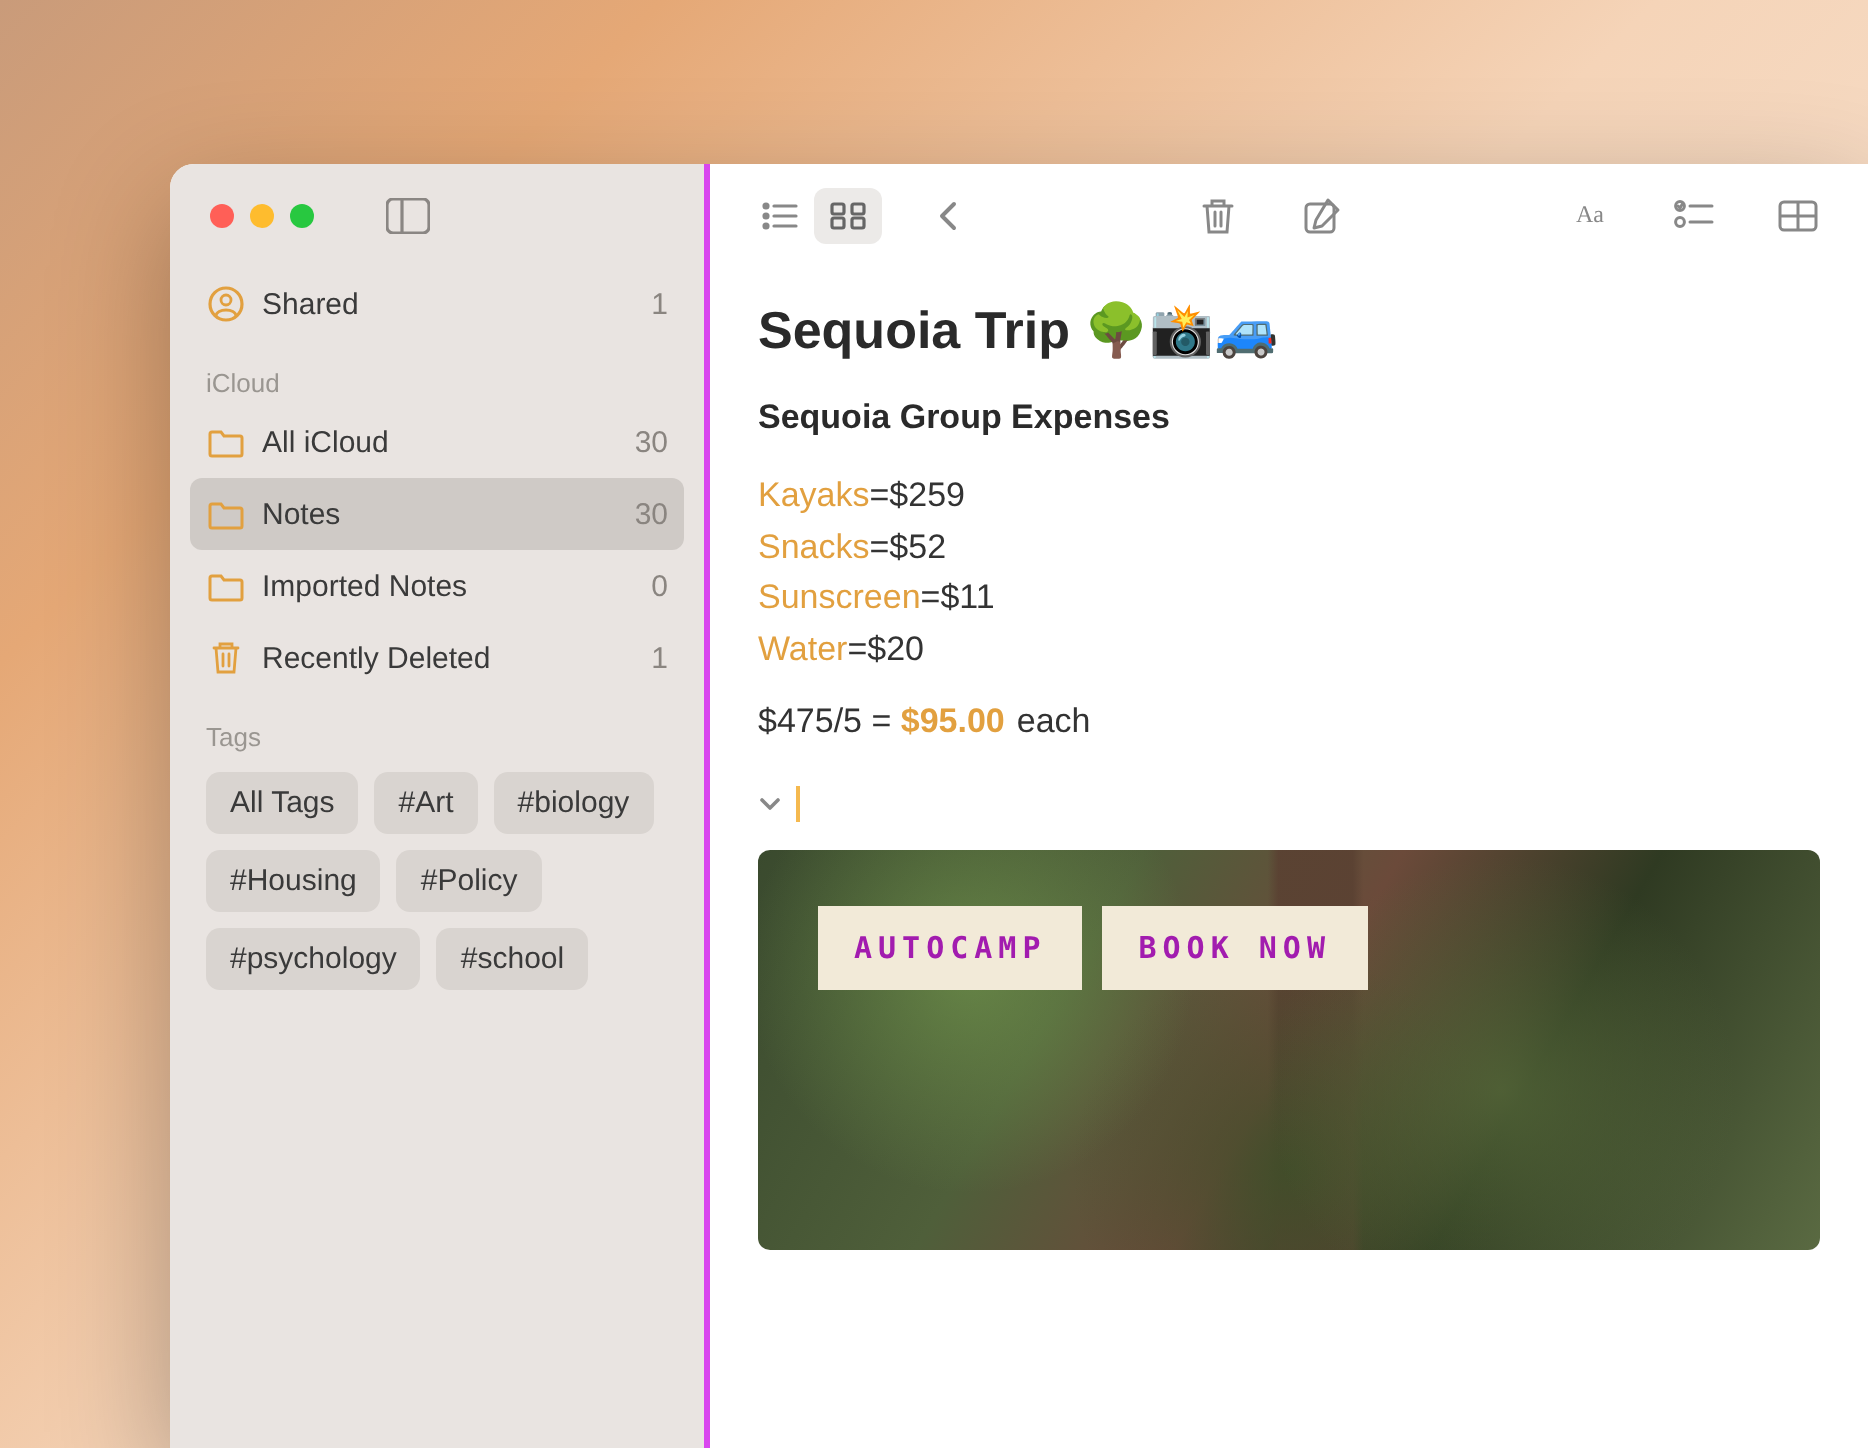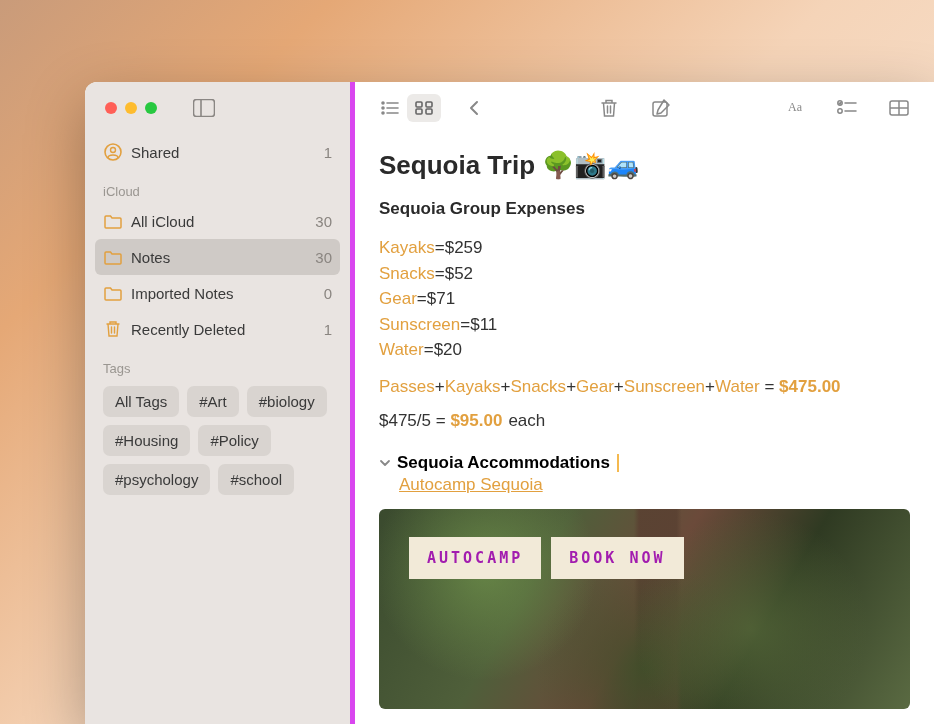--- a/index.html
+++ b/index.html
@@ -19,21 +19,21 @@
       height: 642px;
       background: #fff;
       border-radius: 12px 0 0 0;
       display: flex;
       box-shadow: 0 20px 60px rgba(0,0,0,0.3);
       overflow: hidden;
     }
     .sidebar {
       width: 270px;
       background: #e9e4e1;
-      border-right: 5px solid #d946ef;
+      border-right: 3px solid #d946ef;
       display: flex;
       flex-direction: column;
     }
     .titlebar {
       height: 52px;
       display: flex;
       align-items: center;
       padding: 0 20px;
       gap: 8px;
     }
@@ -317,42 +317,36 @@
           </svg>
       </div>
     </div>
 
     <div class="content">
       <div class="note-title">Sequoia Trip 🌳📸🚙</div>
       <div class="note-subtitle">Sequoia Group Expenses</div>
 
       <div class="expense-line"><span class="label">Kayaks</span><span class="eq">=$259</span></div>
       <div class="expense-line"><span class="label">Snacks</span><span class="eq">=$52</span></div>
-      <div class="expense-line"><span class="label">Gear</span><span class="eq">=$71</span></div>
       <div class="expense-line"><span class="label">Sunscreen</span><span class="eq">=$11</span></div>
       <div class="expense-line"><span class="label">Water</span><span class="eq">=$20</span></div>
 
-      <div class="sum-line">
-        <span class="t">Passes</span><span class="p">+</span><span class="t">Kayaks</span><span class="p">+</span><span class="t">Snacks</span><span class="p">+</span><span class="t">Gear</span><span class="p">+</span><span class="t">Sunscreen</span><span class="p">+</span><span class="t">Water</span><span class="p"> = </span><span class="r">$475.00</span>
-      </div>
 
       <div class="per-line">
         <span>$475/5 =</span> <span class="r">$95.00</span><span class="each">each</span>
       </div>
 
       <div class="accom-header">
         <span class="chev">
           <svg width="12" height="10" viewBox="0 0 12 10">
               <path d="M2 3 L6 7 L10 3" fill="none" stroke="#888" stroke-width="1.8" stroke-linecap="round" stroke-linejoin="round"></path>
             </svg>
         </span>
-        <span>Sequoia Accommodations</span>
           <span class="cursor"></span>
       </div>
-      <a class="link">Autocamp Sequoia</a>
 
       <div class="preview">
         <div class="preview-btns">
           <div class="pbtn">AUTOCAMP</div>
           <div class="pbtn">BOOK NOW</div>
         </div>
       </div>
     </div>
   </div>
 </div>

